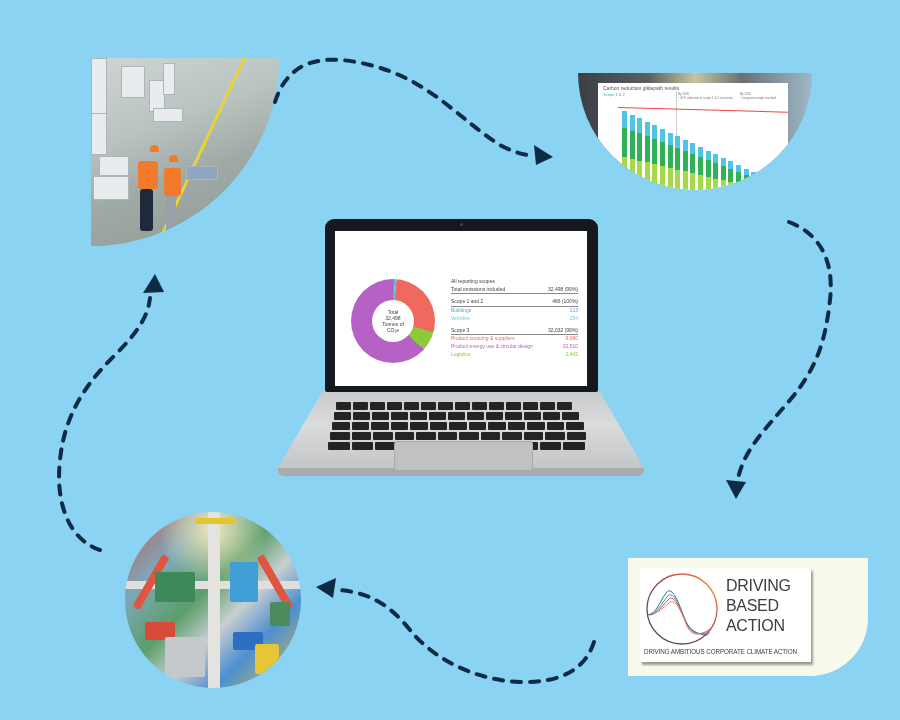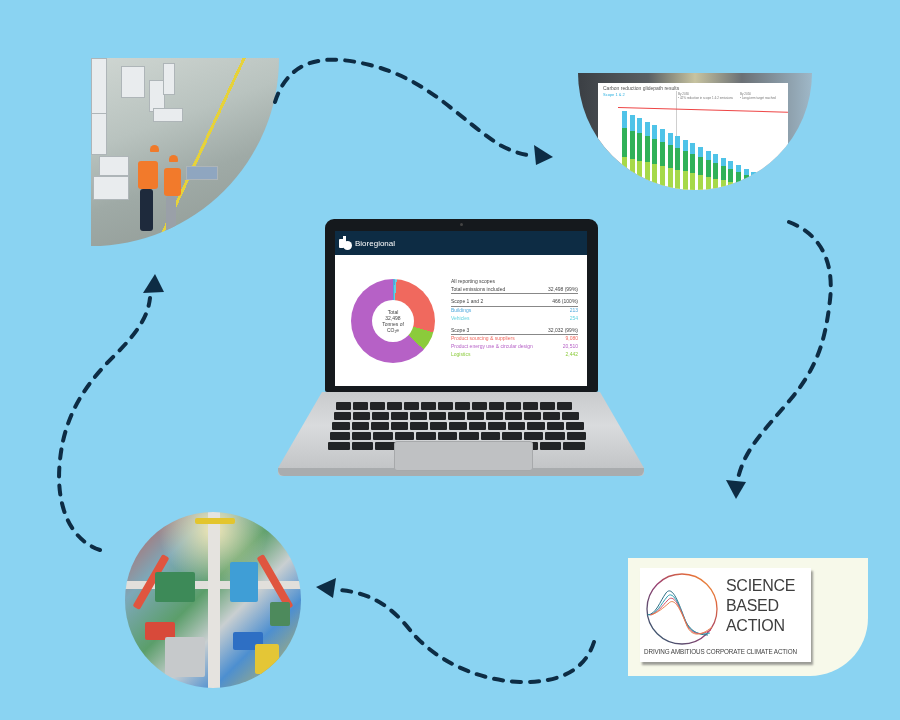--- a/index.html
+++ b/index.html
@@ -257,28 +257,20 @@
           <div class="s1" style="height: 4.248px;"></div>
           <div class="s2" style="height: 7.552px;"></div>
         </div>
       </div>
   </div>
 </div>
 
 <div class="abs lid"></div>
 <div class="abs cam"></div>
 <div class="abs screen">
-  <div class="screen-header">
-    <div class="logo-mark">
-      <div class="dot"></div>
-        <div class="stem"></div>
-        <div class="bowl"></div>
-    </div>
-    <span class="brand">Bioregional</span>
-  </div>
 
   <div class="donut" id="donut" style="background: conic-gradient(rgb(79, 169, 220) 0deg, rgb(79, 169, 220) 2.35946deg, rgb(95, 210, 224) 2.35946deg, rgb(95, 210, 224) 5.17308deg, rgb(240, 105, 94) 5.17308deg, rgb(240, 105, 94) 105.755deg, rgb(139, 203, 59) 105.755deg, rgb(139, 203, 59) 132.805deg, rgb(182, 97, 198) 132.805deg, rgb(182, 97, 198) 360deg);">
     <div class="donut-hole">
       <span>Total</span>
       <span>32,498</span>
       <span>Tonnes of</span>
       <span>CO₂e</span>
     </div>
   </div>
 
@@ -424,21 +416,21 @@
         <stop offset="0.8" stop-color="#e26b3c"></stop>
         <stop offset="1" stop-color="#f3b33d"></stop>
       </linearGradient>
     </defs>
     <circle cx="38" cy="38" r="35" fill="none" stroke="url(#ring)" stroke-width="1.3"></circle>
     <path d="M3 44 C 12 44, 16 30, 22 22 C 28 14, 34 30, 40 46 C 44 58, 52 64, 64 64" fill="none" stroke="#2b6f86" stroke-width="1"></path>
     <path d="M5 44 C 13 43, 17 33, 23 26 C 29 18, 35 34, 41 49 C 45 60, 53 65, 66 62" fill="none" stroke="#2fa0b4" stroke-width="1"></path>
     <path d="M6 44 C 14 42, 18 35, 24 29 C 30 22, 36 37, 42 52 C 46 62, 54 66, 67 59" fill="none" stroke="#d0506b" stroke-width="1"></path>
     <path d="M7 44 C 15 41, 19 37, 25 32 C 31 26, 37 40, 43 55 C 47 64, 55 67, 68 56" fill="none" stroke="#e97f4a" stroke-width="1"></path>
   </svg>
-  <div class="sbt-word" style="top:10px;">SCIENCE</div>
+  <div class="sbt-word" style="top:10px;">DRIVING</div>
   <div class="sbt-word" style="top:30px;">BASED</div>
   <div class="sbt-word" style="top:50px;">ACTION</div>
   <div class="sbt-tag">DRIVING AMBITIOUS CORPORATE CLIMATE ACTION</div>
 </div>
 
 <svg class="arrows" width="900" height="720" viewBox="0 0 900 720">
   <g fill="none" stroke="#0D2C44" stroke-width="4" stroke-linecap="round" stroke-dasharray="9 9">
     <path d="M275 102 C 290 55, 330 55, 370 65 C 430 80, 460 120, 500 145 C 515 153, 525 155, 534 156"></path>
     <path d="M789 222 C 815 232, 835 255, 830 300 C 825 345, 815 370, 790 400 C 760 435, 745 450, 738 478"></path>
     <path d="M594 642 C 585 670, 560 683, 520 682 C 470 680, 430 655, 410 630 C 390 605, 370 593, 340 590"></path>

